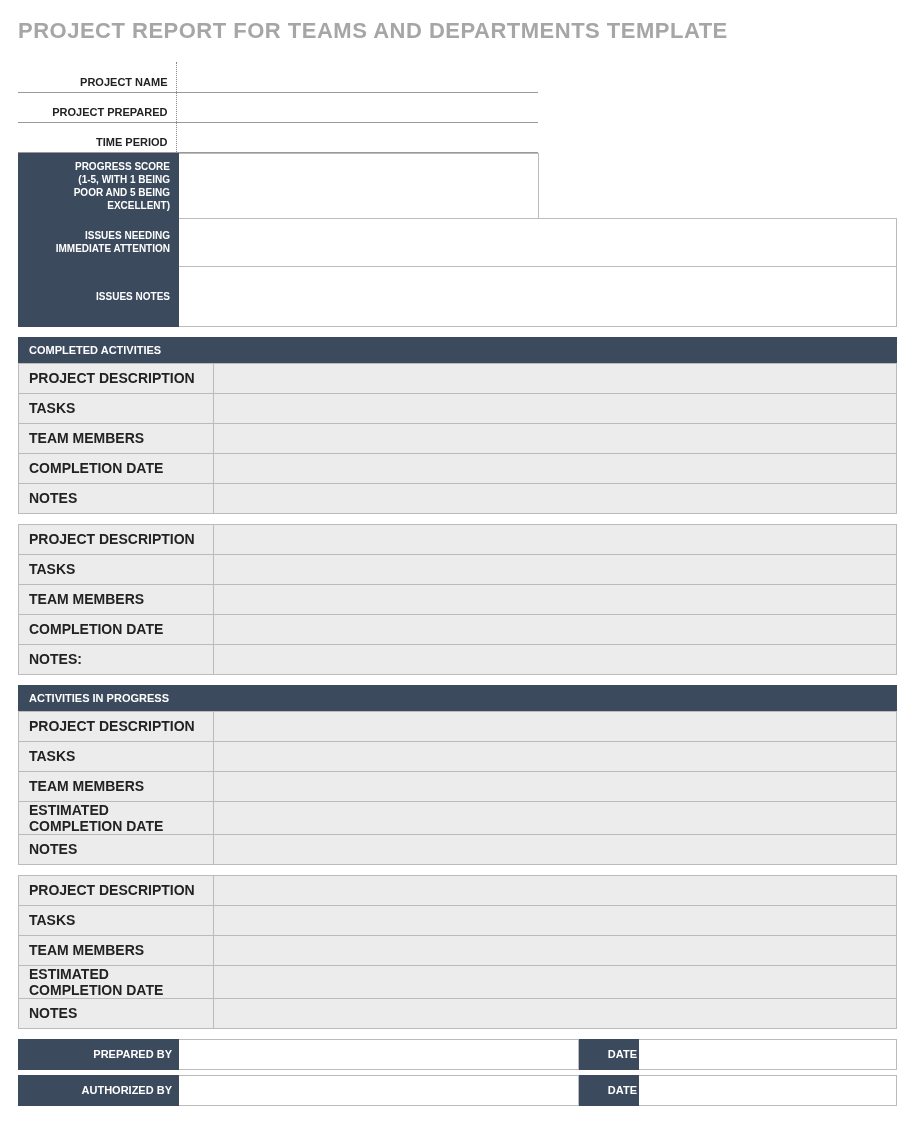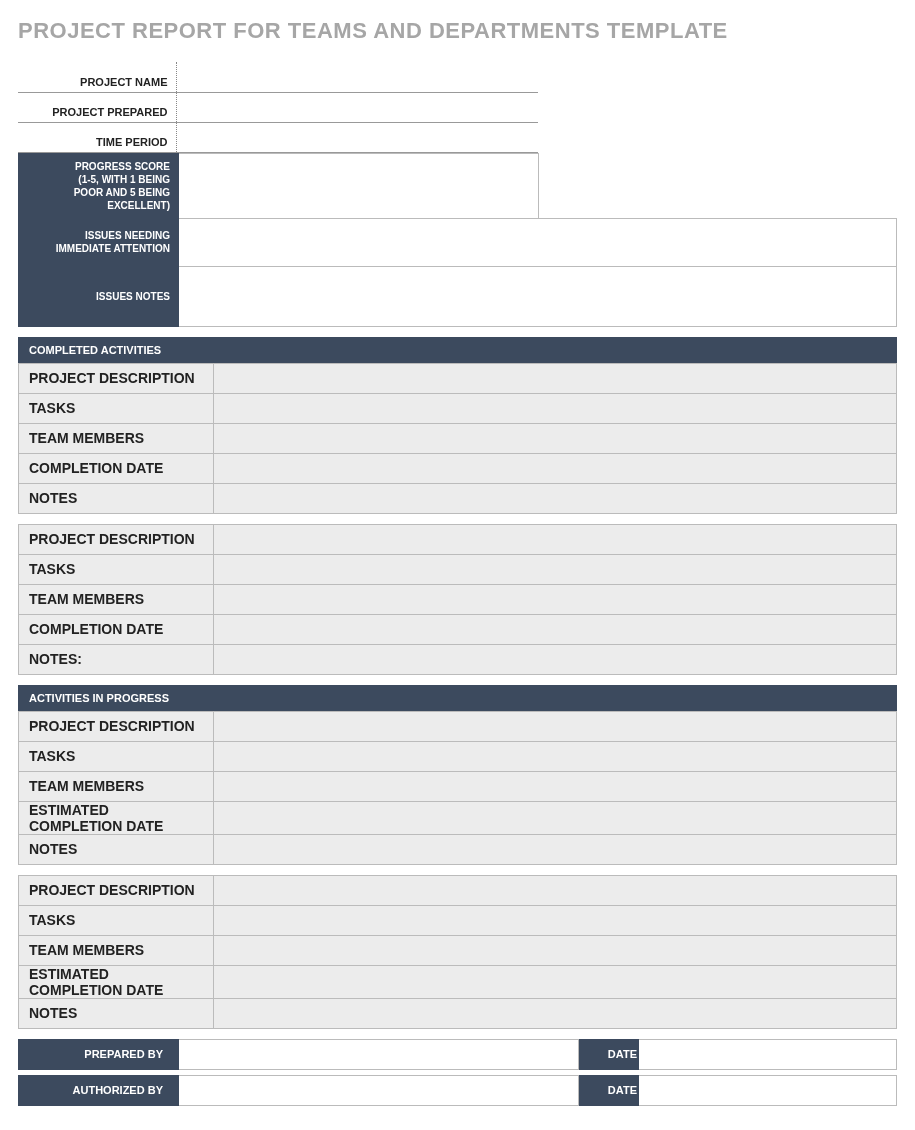--- a/index.html
+++ b/index.html
@@ -91,21 +91,21 @@
   
   .sig-table { width: 100%; margin-top: 10px; }
   .sig-table td { height: 30px; }
   .sig-table td.slabel {
     width: 160px;
     background: #3c4a5e;
     color: #fff;
     font-size: 11px;
     font-weight: bold;
     text-align: right;
-    padding: 0 15px;
+    padding: 0 6px;
     border: 1px solid #3c4a5e;
   }
   .sig-table td.sval1 {
     border: 1px solid #bbb;
     background: #fff;
     width: 400px;
   }
   .sig-table td.sdate {
     width: 60px;
     background: #3c4a5e;

